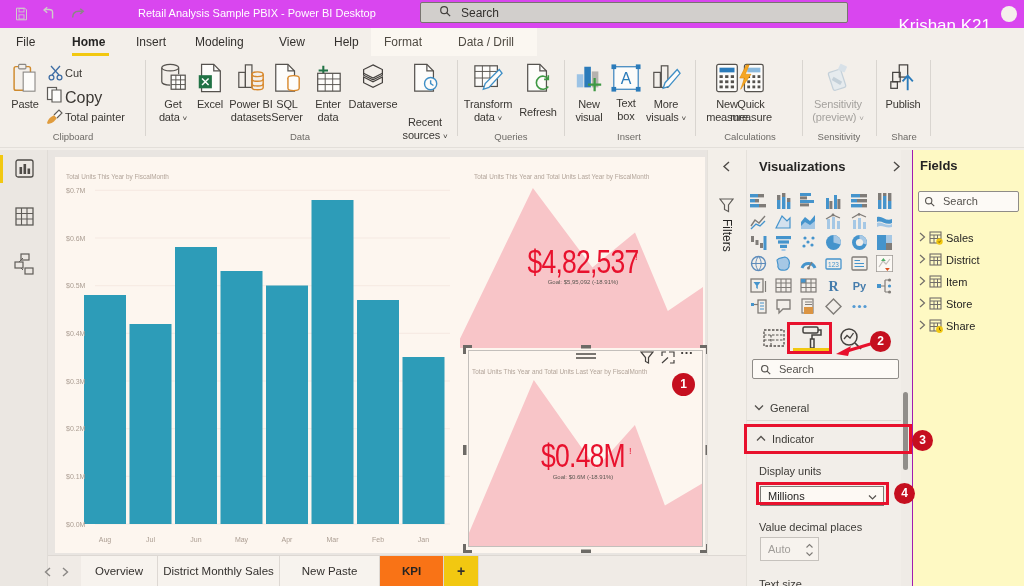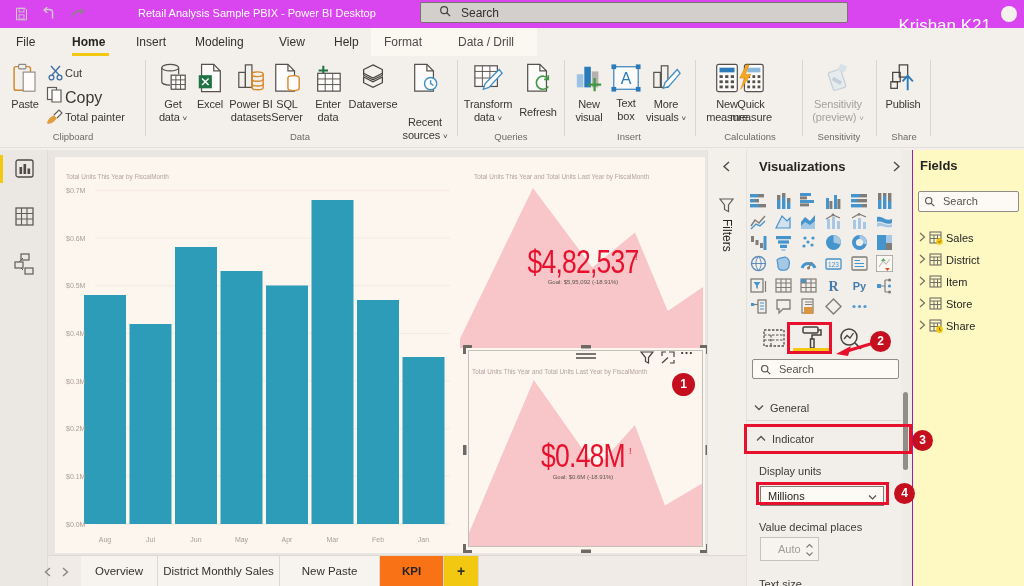--- a/index.html
+++ b/index.html
@@ -698,21 +698,21 @@
     <svg width="10" height="9" viewBox="0 0 10 9" style="margin-right:6px">
         <path d="M1 6.5 L5 2.5 L9 6.5" fill="none" stroke="#55524e" stroke-width="1.3"></path>
       </svg>Indicator</div>
   <div style="position:absolute;left:12px;top:315px;font-size:11px;color:#3d3b37">Display units</div>
   <div style="position:absolute;left:13px;top:336px;width:124px;height:20px;background:#fdf9f4;border:1px solid #7e7b77;font-size:11px;color:#252423;line-height:18px;padding-left:7px">Millions
     <svg style="position:absolute;right:6px;top:7px" width="9" height="7" viewBox="0 0 9 7">
         <path d="M1 1.5 L4.5 5 L8 1.5" fill="none" stroke="#55524e" stroke-width="1.2"></path>
       </svg>
   </div>
   <div style="position:absolute;left:12px;top:371px;font-size:11px;color:#3d3b37">Value decimal places</div>
-  <div style="position:absolute;left:13px;top:387px;width:59px;height:24px;background:#f7f3ee;border:1px solid #c6c2bd;font-size:11px;color:#a09d99;line-height:22px;padding-left:17px">Auto
+  <div style="position:absolute;left:13px;top:387px;width:59px;height:24px;background:#f7f3ee;border:1px solid #c6c2bd;font-size:11px;color:#a09d99;line-height:22px;padding-left:7px">Auto
     <svg style="position:absolute;right:4px;top:4px" width="9" height="16" viewBox="0 0 9 16">
         <path d="M1.5 5.5 L4.5 2.5 L7.5 5.5" fill="none" stroke="#7e7b77" stroke-width="1.1"></path>
         <path d="M1.5 10.5 L4.5 13.5 L7.5 10.5" fill="none" stroke="#7e7b77" stroke-width="1.1"></path>
       </svg>
   </div>
   <div style="position:absolute;left:12px;top:428px;font-size:11px;color:#3d3b37">Text size</div>
 </div>
 <div id="gapbar">
     <div style="position:absolute;left:2px;top:242px;width:5px;height:78px;background:#918e8a;border-radius:3px"></div>
   </div>

